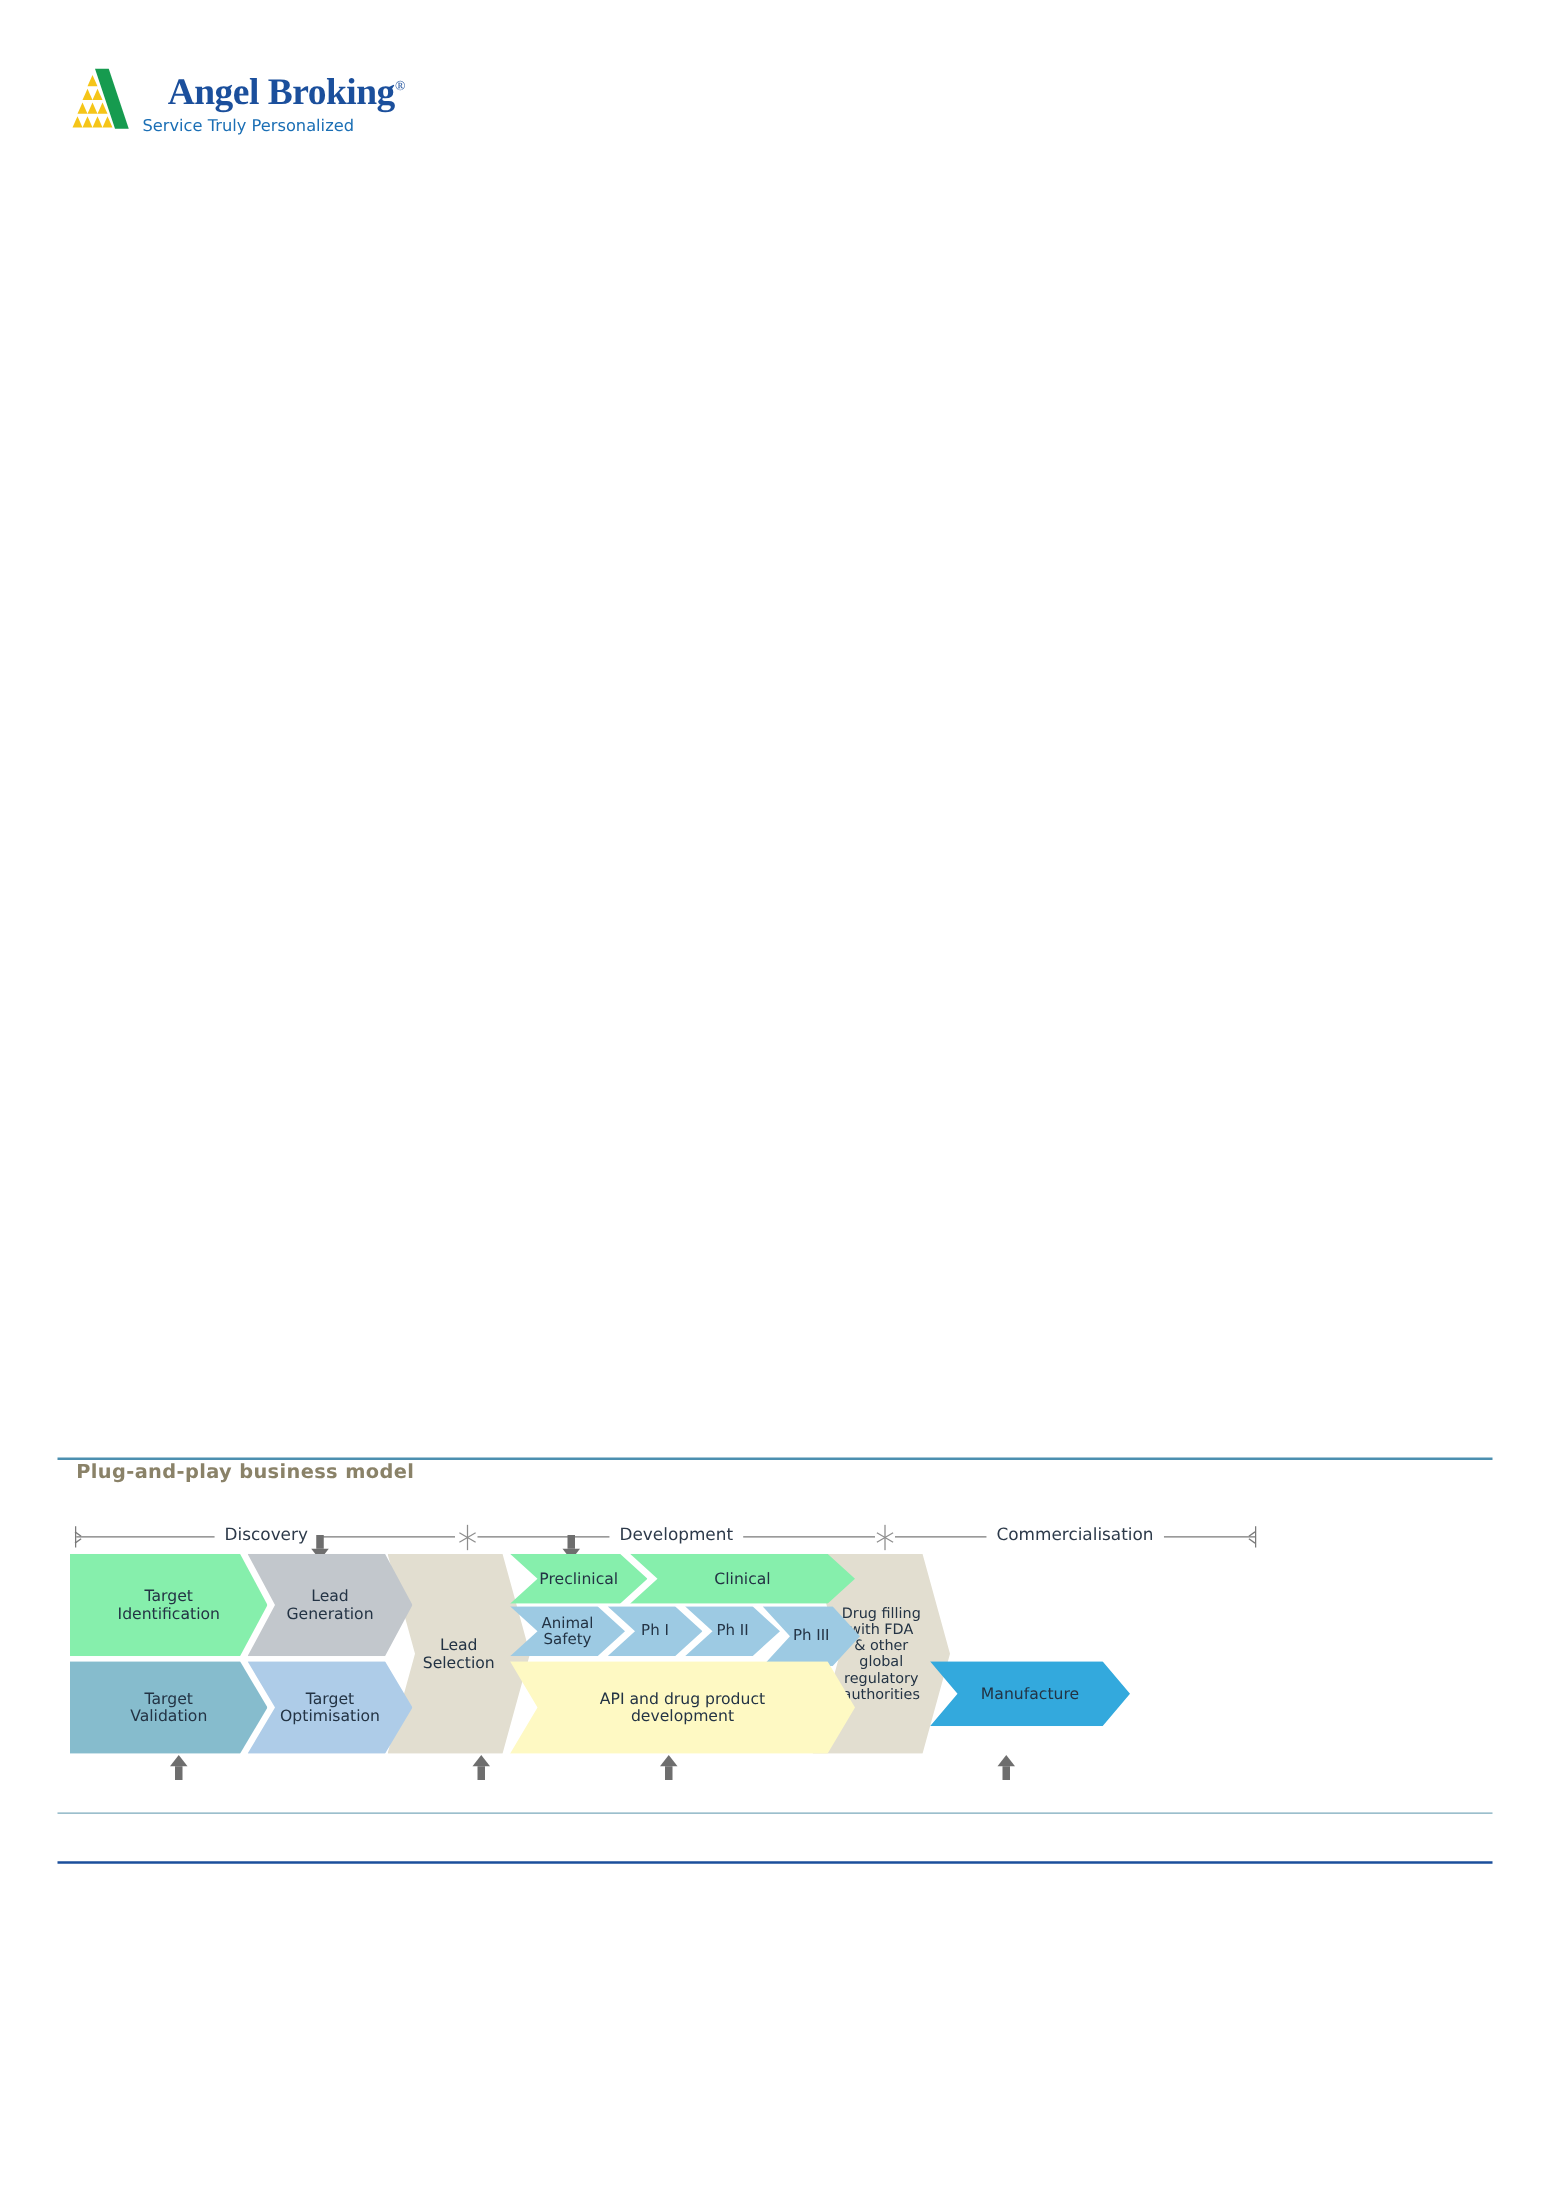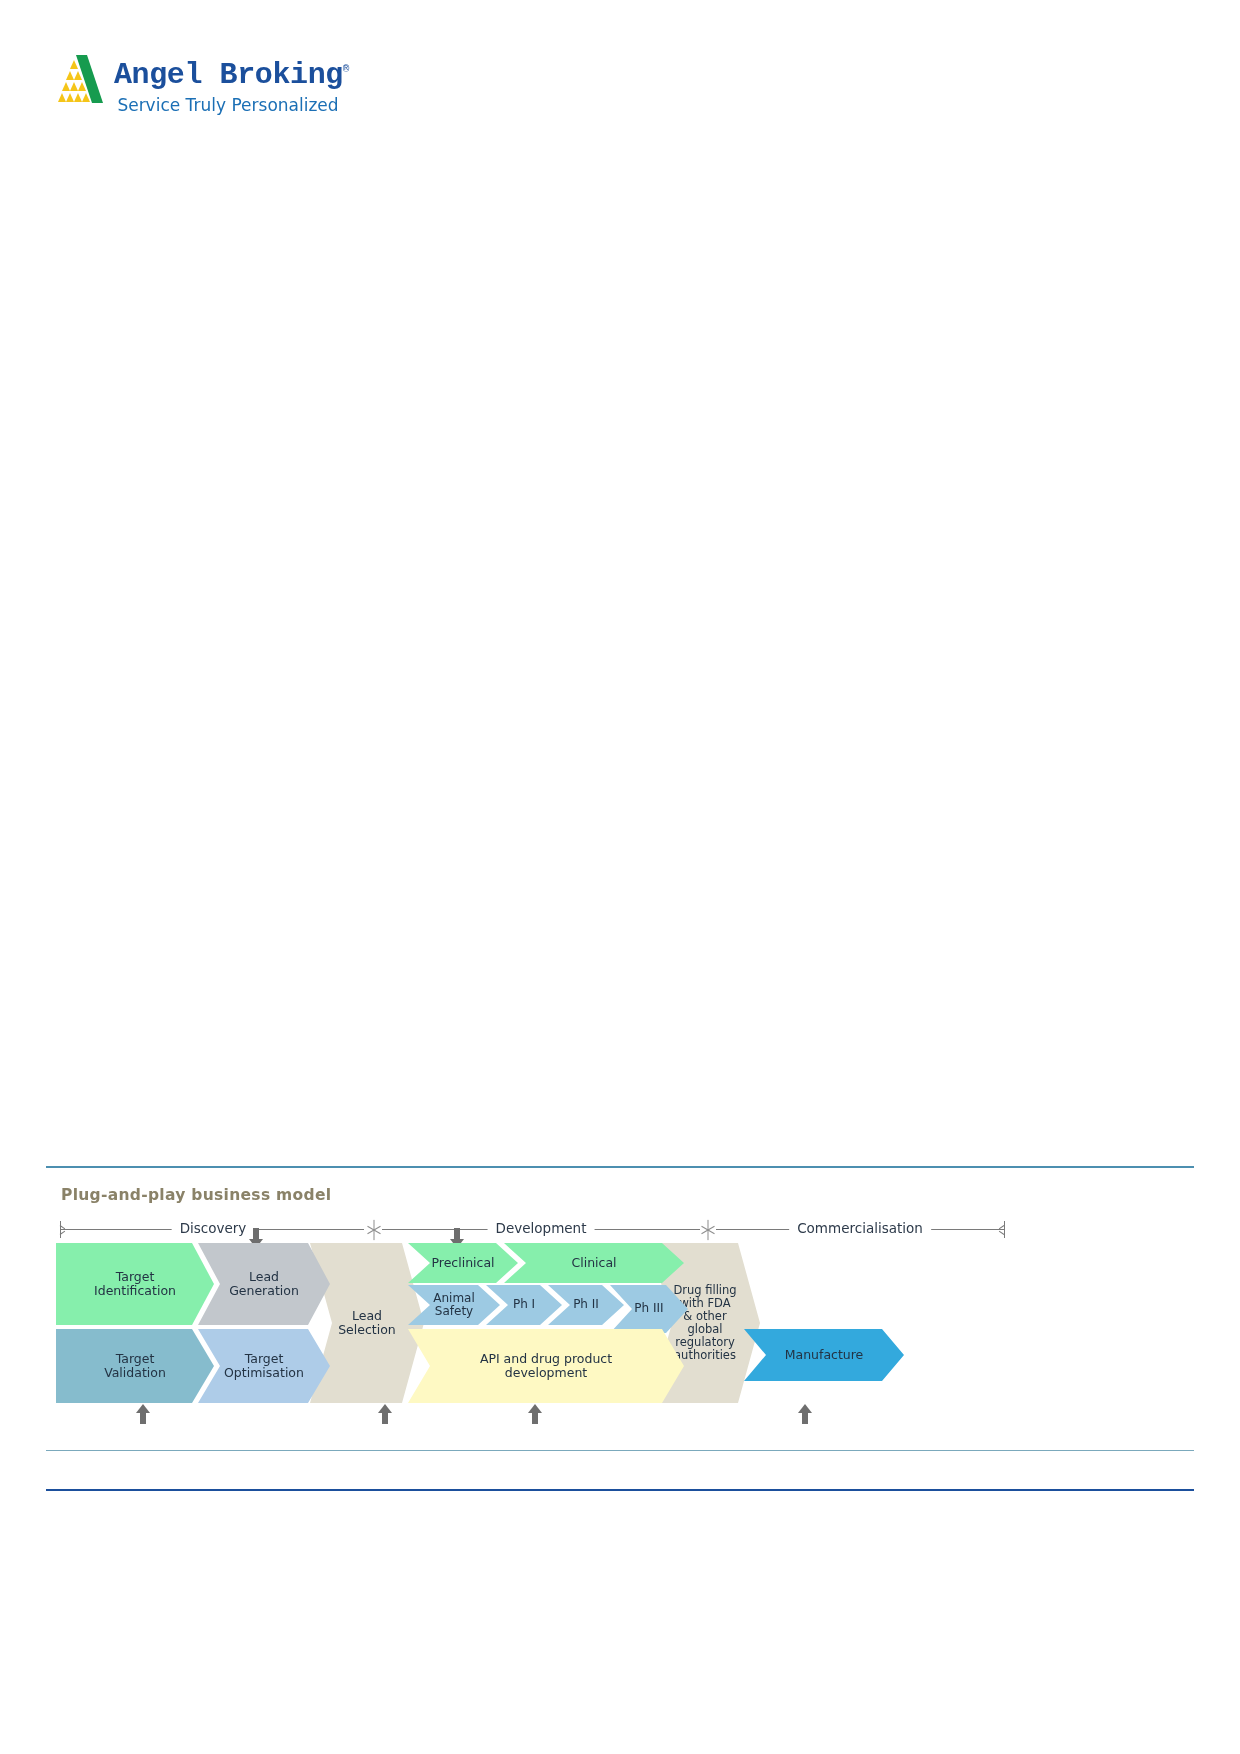--- a/index.html
+++ b/index.html
@@ -31,38 +31,39 @@
     width: 58px;
     height: 52px;
   }
   #logo-text {
     position: absolute;
     left: 68px;
     top: 0px;
     width: 230px;
   }
   .brand-name {
-    font-family: Liberation Mono, monospace;
+    font-family: Liberation Serif, serif;
     font-weight: bold;
     font-size: 30px;
     color: #1b4f9c;
     letter-spacing: -0.4px;
     line-height: 34px;
     white-space: nowrap;
+    text-align: center;
   }
   .brand-name .reg {
     font-size: 11px;
     vertical-align: super;
     font-weight: normal;
   }
   .brand-tagline {
     font-family: "DejaVu Sans", sans-serif;
-    font-size: 17px;
+    font-size: 13px;
     color: #1b6fb5;
-    text-align: center;
+    text-align: left;
     padding-right: 2px;
     margin-top: 3px;
     white-space: nowrap;
   }
 
   
   #exhibit {
     position: absolute;
     left: 46px;
     top: 1166px;
@@ -84,21 +85,21 @@
   #footer-rule {
     position: absolute;
     left: 46px;
     top: 1489px;
     width: 1148px;
     height: 2px;
     background: #1b4f9c;
   }
 
   #exhibit-title {
-    margin-top: 18px;
+    margin-top: 0;
     margin-left: 15px;
     font-family: "DejaVu Sans", sans-serif;
     font-size: 15.5px;
     font-weight: bold;
     color: #8a8268;
     letter-spacing: 0.3px;
   }
 
   
   #axis {

